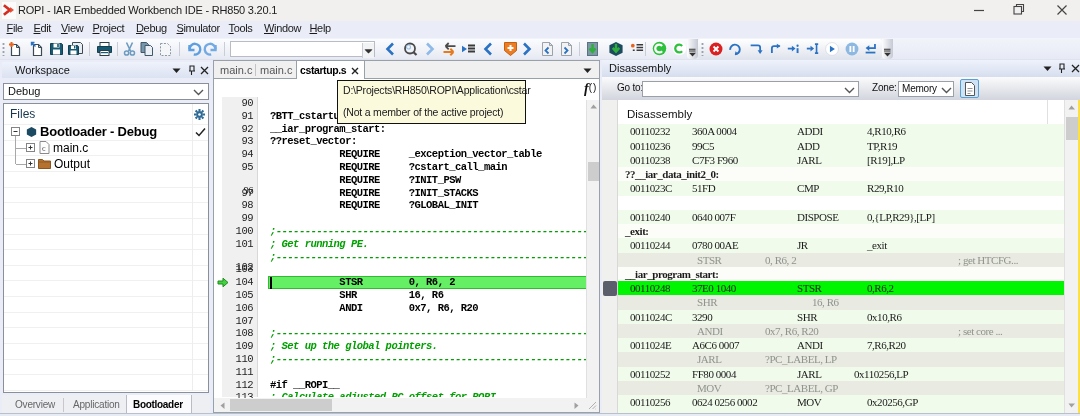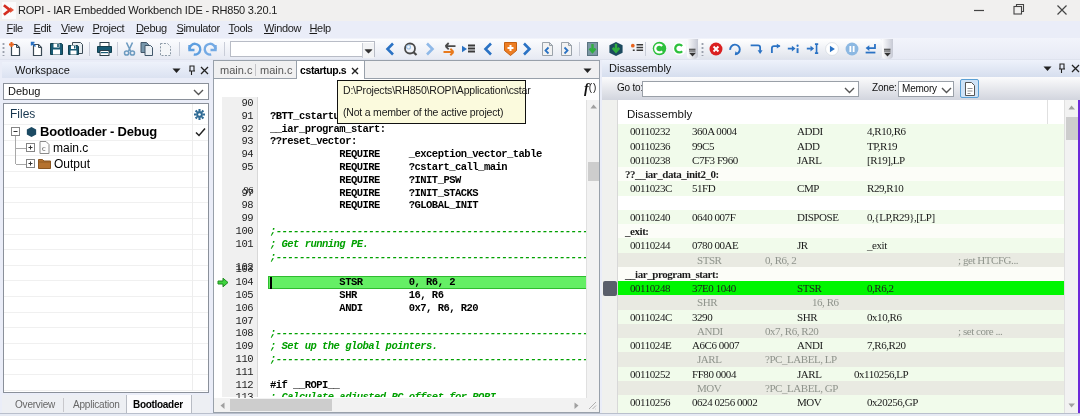--- a/index.html
+++ b/index.html
@@ -36,21 +36,21 @@
 #ed { left:213px; top:60px; width:387px; height:353px; background:#fff; border:1px solid #98a0aa; }
 #edtabs { left:0px; top:0px; width:385px; height:18px; background:#f0f0f1; border-bottom:1px solid #98a0aa; font-size:11px; color:#555; }
 .edtab { position:absolute; top:0; height:18px; padding-top:3px; }
 #edcode { left:44px; top:36px; width:328px; height:300px; overflow:hidden; }
 .cl { position:absolute; left:0; font-size:10.5px; letter-spacing:-0.52px; font-weight:bold; color:#000; white-space:pre; font-family:"Liberation Mono",monospace; height:12.8px; line-height:12.8px; }
 .cmt { color:#00a000; font-style:italic; }
 #edgut { left:8px; top:36px; width:36px; height:300px; background:#f0f0f0; border-right:1px solid #d8d8d8; }
 .ln { position:absolute; right:4px; font-size:10.5px; letter-spacing:-0.5px; color:#222; font-family:"Liberation Mono",monospace; height:12.8px; line-height:12.8px; }
 
 
-#dis { left:602px; top:60px; width:478px; height:353px; background:#6d28d9; }
+#dis { left:602px; top:60px; width:478px; height:353px; background:#fde047; }
 #dishead { left:0; top:0; width:478px; height:17px; background:linear-gradient(#eef2fb,#d6deee); font-size:11px; color:#111; }
 #disbar { left:0; top:17px; width:478px; height:23px; background:linear-gradient(#fbfbfc,#d2d5de); font-size:10px; letter-spacing:-0.2px; color:#111; }
 #discontent { left:16px; top:40px; width:446px; height:313px; background:#fff; overflow:hidden; }
 .drow { position:absolute; left:0; width:446px; height:14.25px; font-family:Liberation Serif, serif; font-size:11px; letter-spacing:-0.45px; line-height:14.25px; color:#1c1c1c; white-space:pre;text-align:center; }
 .drow span { position:absolute; }
 </style>
 </head>
 <body>
 
 <div class="abs" id="titlebar"></div>

